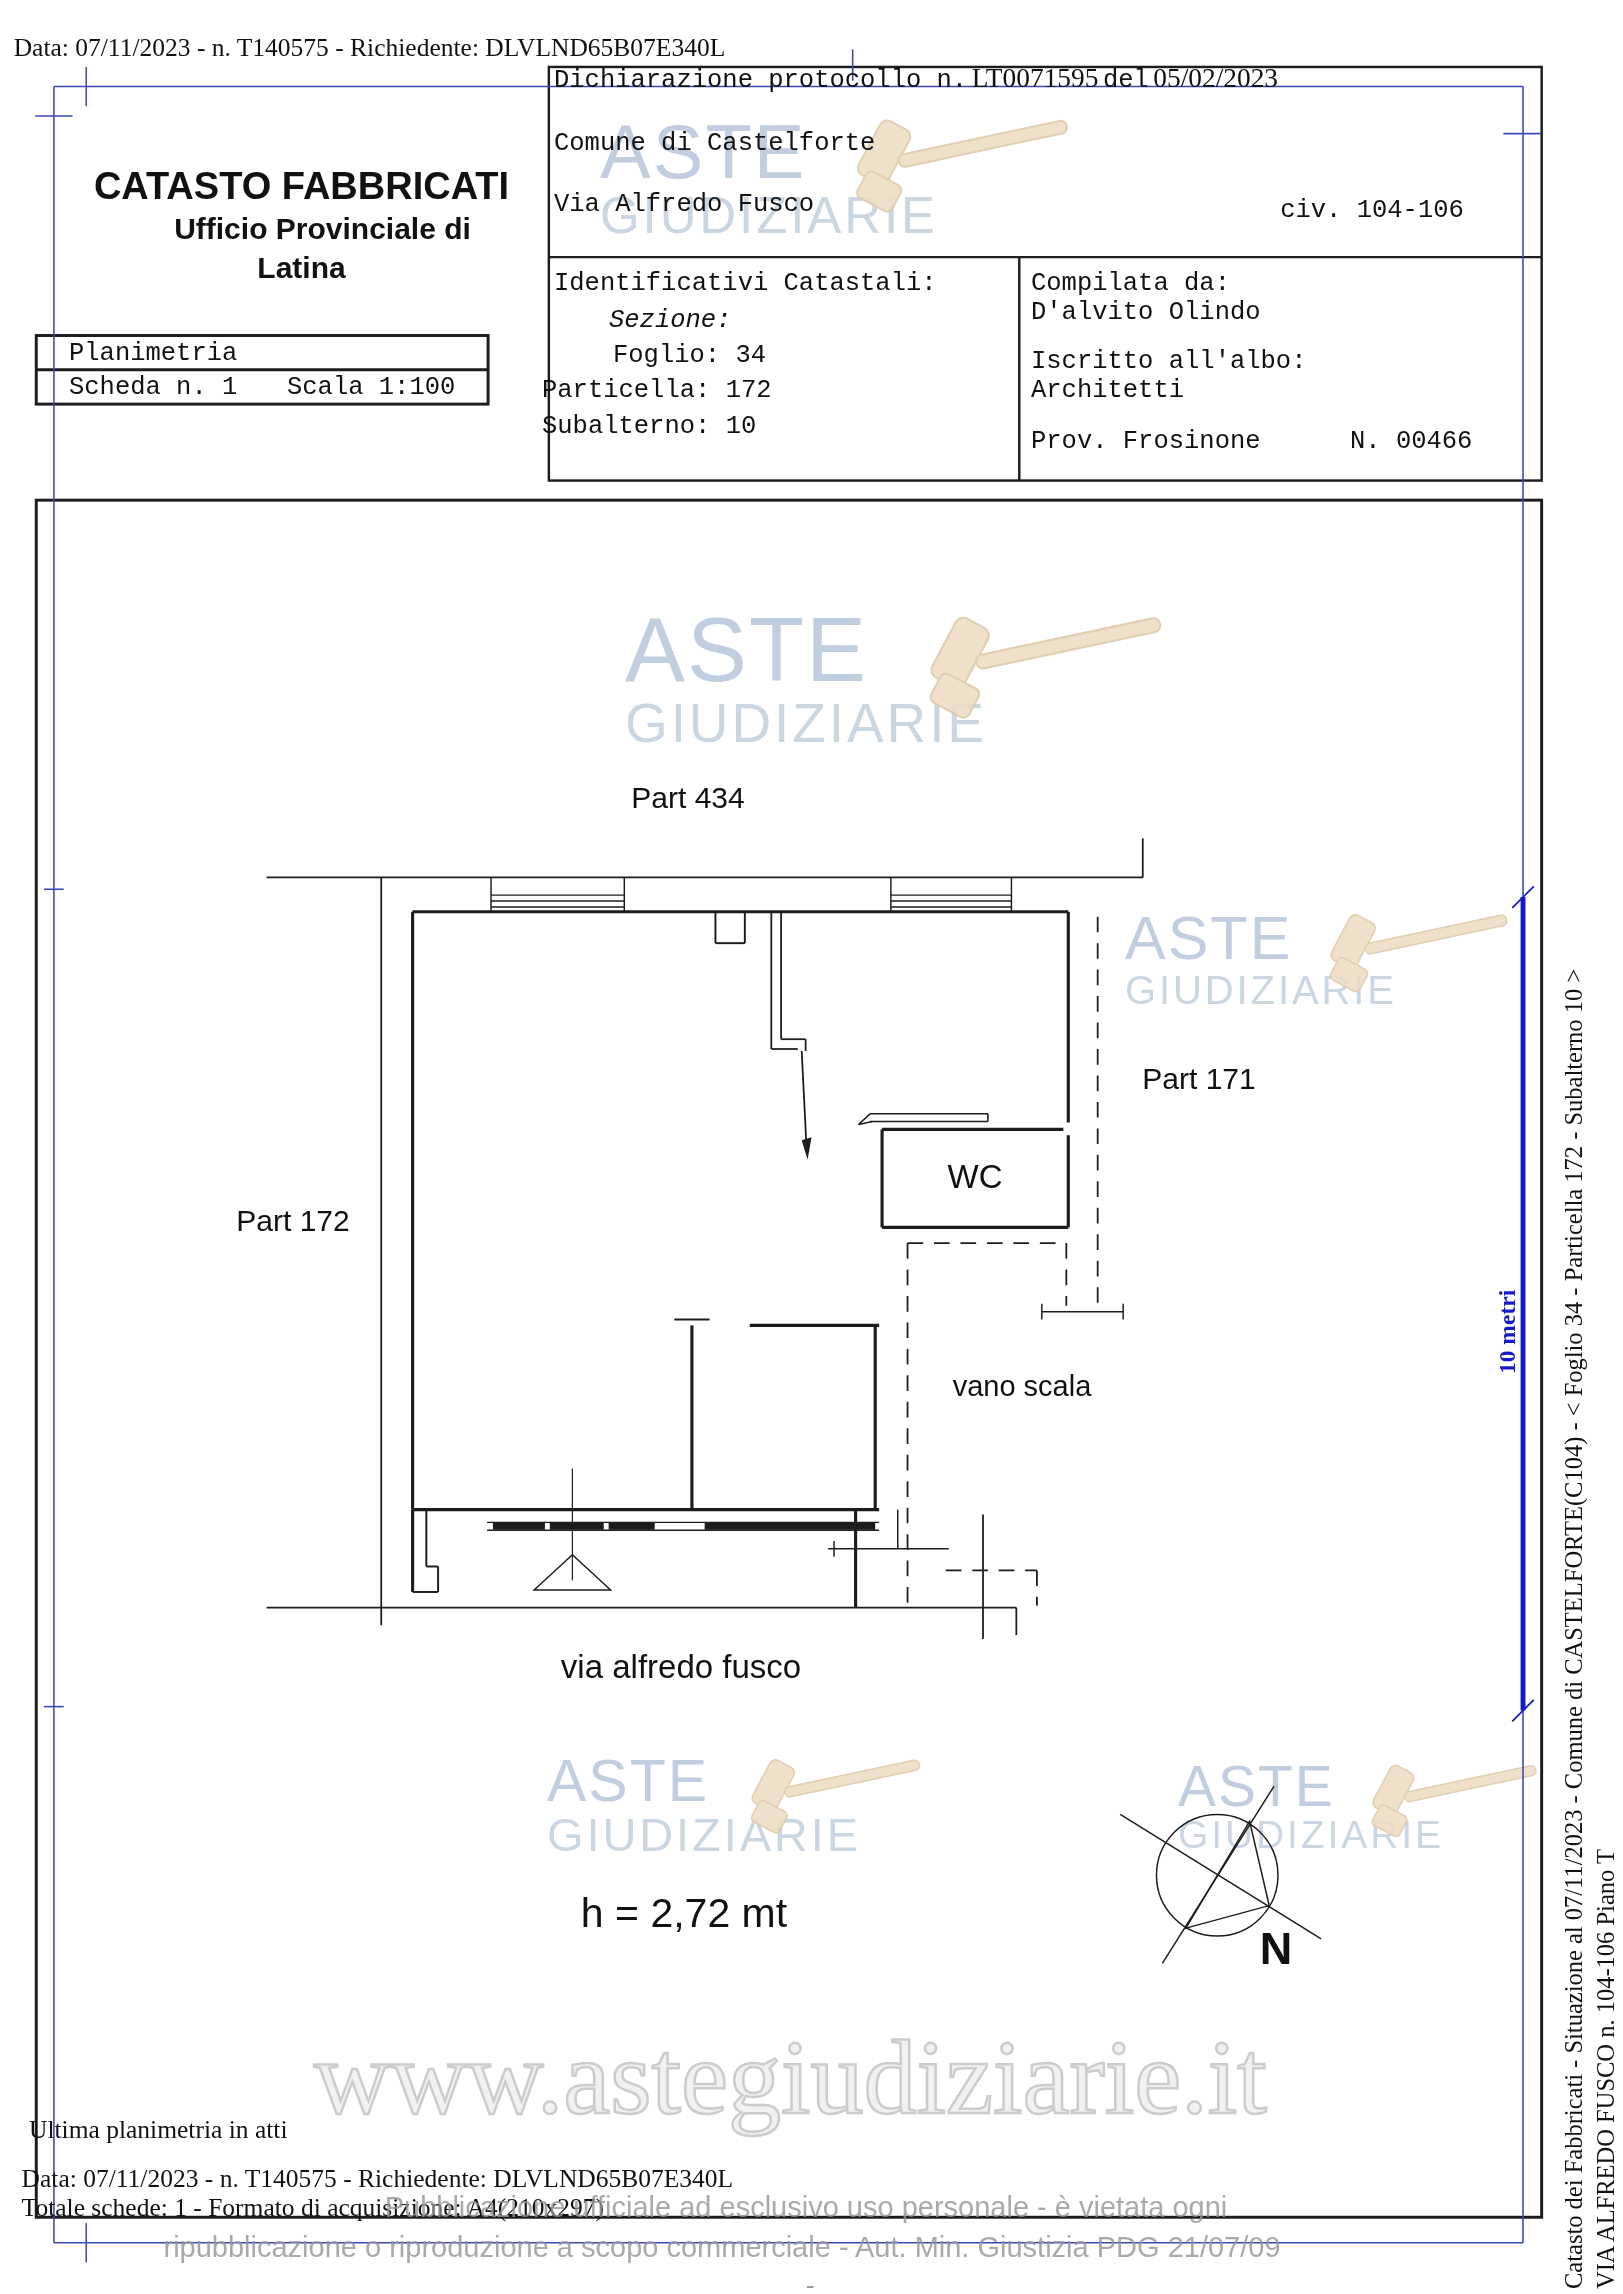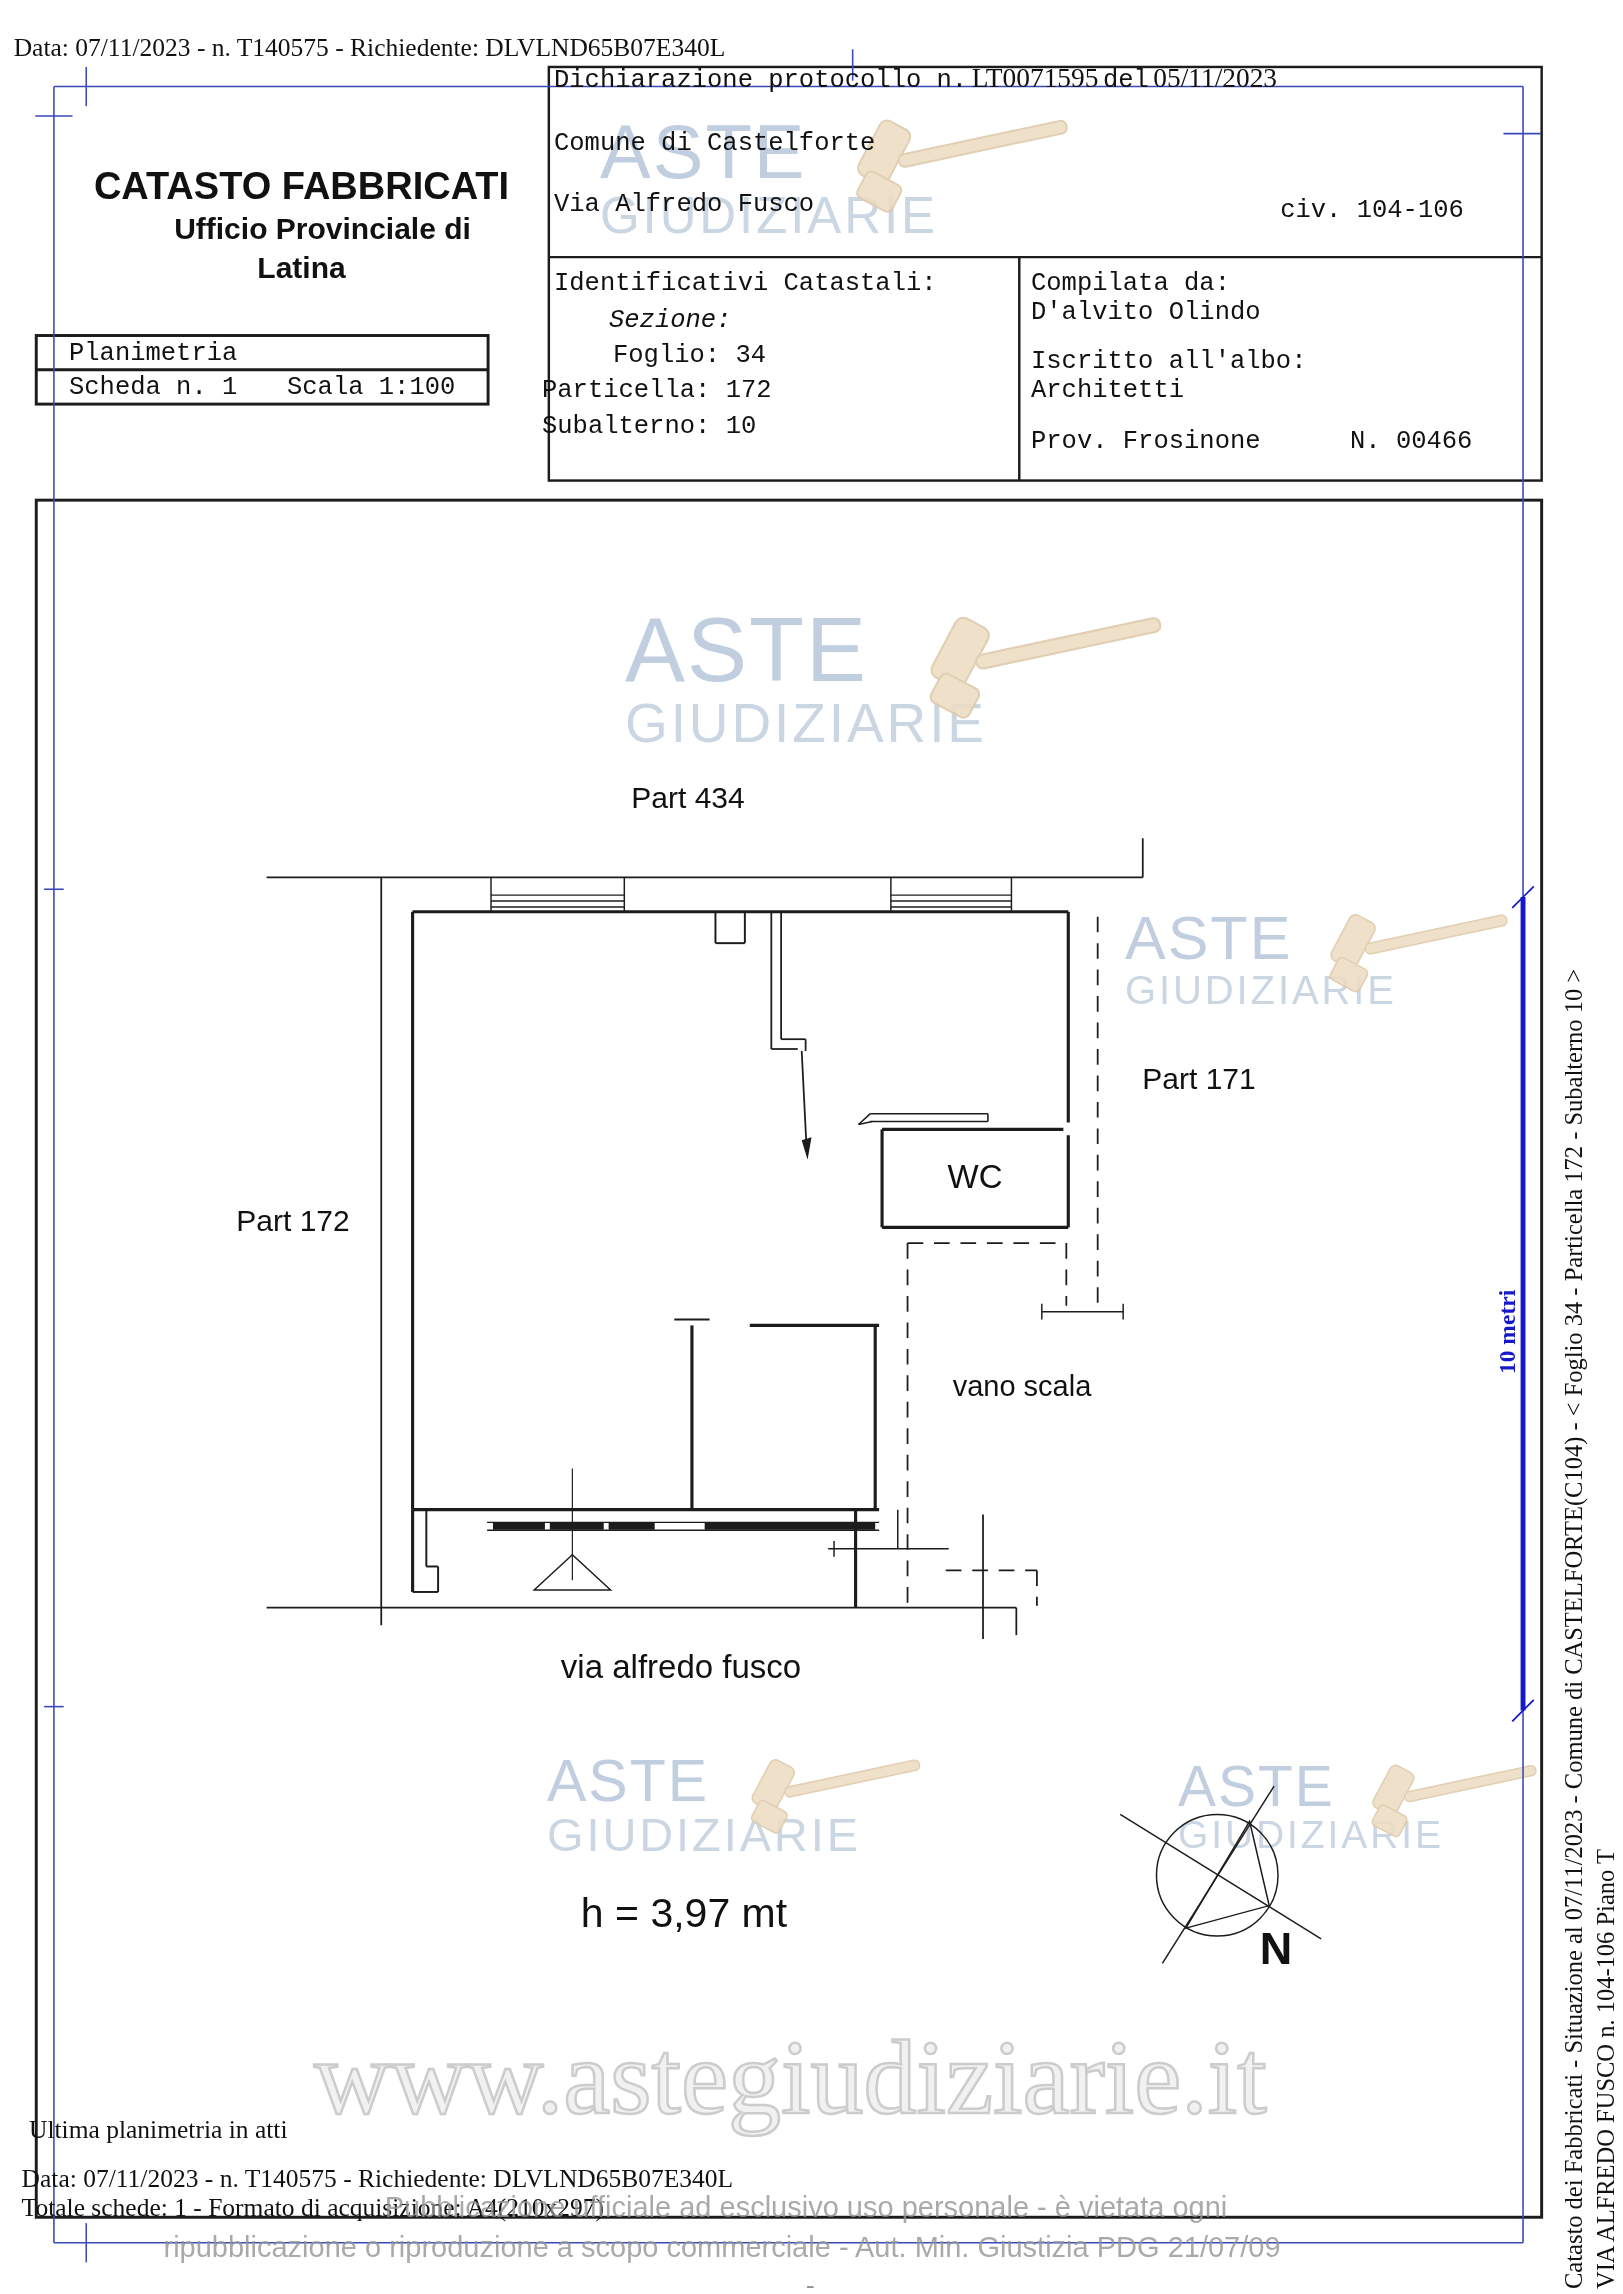--- a/index.html
+++ b/index.html
@@ -241,21 +241,21 @@
   <div class="abs sans hdr-line z3" style="top:251px;font-size:30px;">Latina</div>
 
   <div class="abs mono formtxt nowrap z3" style="left:69px;top:341px;">Planimetria</div>
   <div class="abs mono formtxt nowrap z3" style="left:69px;top:375px;">Scheda n. 1</div>
   <div class="abs mono formtxt nowrap z3" style="left:287px;top:375px;">Scala 1:100</div>
 
   <div class="abs nowrap z3" style="left:554px;top:63px;">
     <span class="mono formtxt">Dichiarazione protocollo n.</span>
     <span class="serif" style="font-size:27.4px;">LT0071595</span>
     <span class="mono formtxt">del</span>
-    <span class="serif" style="font-size:27.4px;">05/11/2023</span>
+    <span class="serif" style="font-size:27.4px;">05/02/2023</span>
   </div>
   <div class="abs mono formtxt nowrap z3" style="left:554px;top:131px;">Comune di Castelforte</div>
   <div class="abs mono formtxt nowrap z3" style="left:554px;top:192px;">Via Alfredo Fusco</div>
   <div class="abs mono formtxt nowrap z3" style="left:1264px;top:198px;width:216px;text-align:center;">civ. 104-106</div>
 
   <div class="abs mono formtxt nowrap z3" style="left:554px;top:271px;">Identificativi Catastali:</div>
   <div class="abs mono formtxt nowrap z3" style="left:609px;top:308px;font-style:italic;">Sezione:</div>
   <div class="abs mono formtxt nowrap z3" style="left:613px;top:343px;">Foglio: 34</div>
   <div class="abs mono formtxt nowrap z3" style="left:542px;top:378px;">Particella: 172</div>
   <div class="abs mono formtxt nowrap z3" style="left:542px;top:414px;">Subalterno: 10</div>
@@ -266,21 +266,21 @@
   <div class="abs mono formtxt nowrap z3" style="left:1031px;top:378px;">Architetti</div>
   <div class="abs mono formtxt nowrap z3" style="left:1031px;top:429px;">Prov. Frosinone</div>
   <div class="abs mono formtxt nowrap z3" style="left:1350px;top:429px;width:147px;text-align:left;">N. 00466</div>
 
   <div class="abs sans nowrap ctr z3" style="left:688px;top:798px;font-size:30px;">Part 434</div>
   <div class="abs sans nowrap ctr z3" style="left:293px;top:1221px;font-size:30px;">Part 172</div>
   <div class="abs sans nowrap ctr z3" style="left:1199px;top:1079px;font-size:30px;">Part 171</div>
   <div class="abs sans nowrap ctr z3" style="left:975px;top:1177px;font-size:33px;">WC</div>
   <div class="abs sans nowrap ctr z3" style="left:1022px;top:1386px;font-size:29px;">vano scala</div>
   <div class="abs sans nowrap ctr z3" style="left:681px;top:1667px;font-size:33px;">via alfredo fusco</div>
-  <div class="abs sans nowrap ctr z3" style="left:684px;top:1913px;font-size:41px;">h = 3,97 mt</div>
+  <div class="abs sans nowrap ctr z3" style="left:684px;top:1913px;font-size:41px;">h = 2,72 mt</div>
   <div class="abs sans nowrap ctr z3" style="left:1276px;top:1949px;font-size:45px;font-weight:bold;">N</div>
 
   <div class="abs serif nowrap blue z3" style="left:1494px;top:1374px;font-size:23.5px;font-weight:bold;transform:rotate(-90deg);transform-origin:left top;">10 metri</div>
 
   <div class="abs serif nowrap z3" style="left:1560px;top:2289px;font-size:24.5px;transform:rotate(-90deg);transform-origin:left top;">Catasto dei Fabbricati - Situazione al 07/11/2023 - Comune di CASTELFORTE(C104) - &lt; Foglio 34 - Particella 172 - Subalterno 10 &gt;</div>
   <div class="abs serif nowrap z3" style="left:1592px;top:2289px;font-size:24.5px;transform:rotate(-90deg);transform-origin:left top;">VIA ALFREDO FUSCO n. 104-106 Piano T</div>
 
   <div class="abs serif nowrap z3" style="left:29px;top:2115px;font-size:25.5px;">Ultima planimetria in atti</div>
   <div class="abs serif nowrap z3" style="left:21.6px;top:2164px;font-size:25.5px;">Data: 07/11/2023 - n. T140575 - Richiedente: DLVLND65B07E340L</div>
   <div class="abs serif nowrap z3" style="left:21.6px;top:2193px;font-size:25.5px;">Totale schede: 1 - Formato di acquisizione: A4(210x297)</div>

